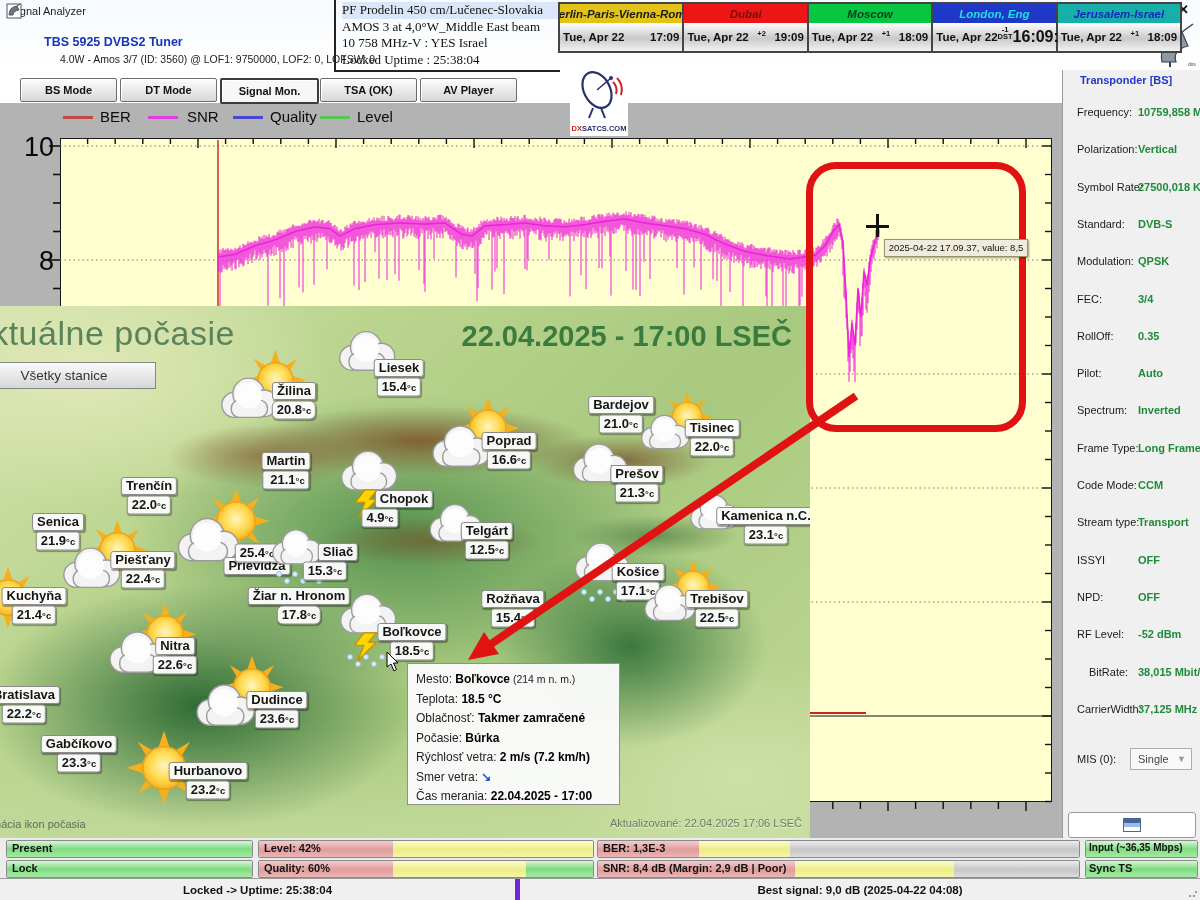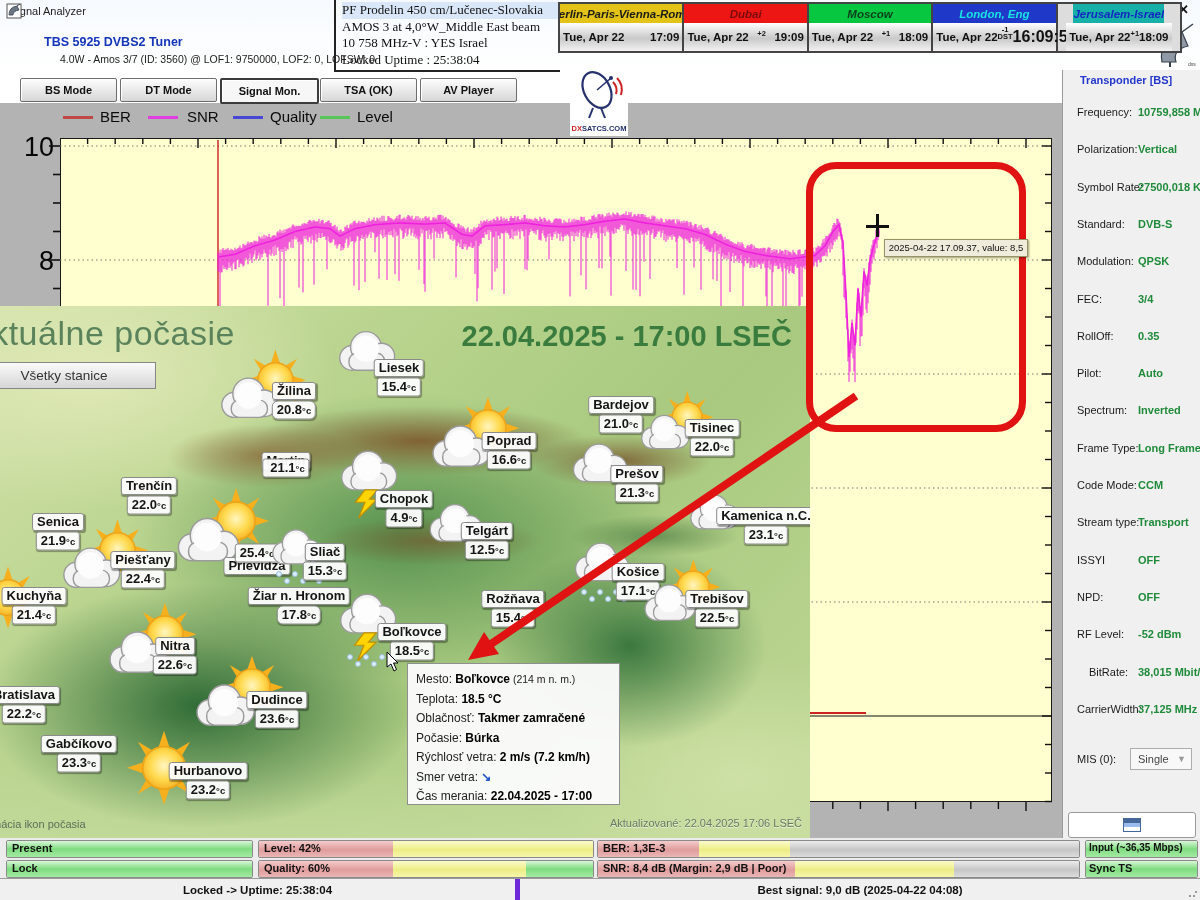--- a/index.html
+++ b/index.html
@@ -13,21 +13,21 @@
   #tuner-sub{left:60px;top:53px;font-size:10.5px;color:#222;}
   #info-vline{left:334px;top:0;width:1.5px;height:71px;background:#222;}
   #info-hline{left:334px;top:70px;width:226px;height:1.5px;background:#222;}
   #info-block{left:342px;top:2px;width:218px;font-family:"Liberation Serif",serif;
               font-size:13px;line-height:16.5px;white-space:nowrap;color:#101010;}
   #info-block .iline:first-child{background:#d9e7f8;}
   #close-x{left:1178px;top:2px;font-size:13px;font-weight:bold;color:#111;cursor:default;}
   
   #clocks{left:558px;top:2px;width:620px;height:47px;display:flex;border:2px solid #444;background:#ddd;z-index:6;}
   .clock-col{flex:1;display:flex;flex-direction:column;border-right:2px solid #444;min-width:0;}
-  .clock-col:last-child{border-right:none;align-items:center;}
+  .clock-col:last-child{border-right:none;}
   .clock-head{height:19px;display:flex;align-items:center;justify-content:center;
               font-size:11.5px;font-weight:bold;font-style:italic;white-space:nowrap;overflow:hidden;}
   .clock-body{flex:1;display:flex;align-items:center;padding:0 3px;
               background:linear-gradient(#ffffff,#c9c9c9 55%,#f2f2f2);
               font-size:11.5px;font-weight:bold;color:#111;white-space:nowrap;}
   .clock-date{flex:0 0 auto;}
   .clock-off{flex:1;text-align:center;font-size:7.5px;line-height:7px;position:relative;top:-4px;}
   .clock-time{flex:0 0 auto;font-size:11.5px;}
   
   #chart-panel{left:0;top:103px;width:1062px;height:735px;background:#b3b3b3;z-index:1;}
@@ -422,33 +422,33 @@
         <use href="#sym-suncloud" width="81.6" height="71.4"></use>
       </svg>
       <div class="city-box" style="left: 712px; top: 122px;">Tisinec</div>
       <div class="city-box" style="left: 712px; top: 141px;">22.0<span class="deg">°c</span></div>
       <svg width="98.39999999999999" height="86.10000000000001" style="position: absolute; left: 424.8px; top: 87px;">
         <use href="#sym-suncloud" width="98.39999999999999" height="86.10000000000001"></use>
       </svg>
       <div class="city-box" style="left: 509px; top: 135px;">Poprad</div>
       <div class="city-box" style="left: 509px; top: 154px;">16.6<span class="deg">°c</span></div>
       <div class="city-box" style="left: 286px; top: 155px;">Martin</div>
-      <div class="city-box" style="left: 286px; top: 162px; padding-left: 7px;">21.1<span class="deg">°c</span></div>
+      <div class="city-box" style="left: 286px; top: 174px; padding-left: 7px;">21.1<span class="deg">°c</span></div>
       <svg width="66" height="69.3" style="position: absolute; left: 566px; top: 123px;">
         <use href="#sym-cloud" width="66" height="69.3"></use>
       </svg>
       <div class="city-box" style="left: 637px; top: 168px;">Prešov</div>
       <div class="city-box" style="left: 637px; top: 187px;">21.3<span class="deg">°c</span></div>
       <div class="city-box" style="left: 149px; top: 180px;">Trenčín</div>
       <div class="city-box" style="left: 149px; top: 199px;">22.0<span class="deg">°c</span></div>
       <svg width="68" height="71.4" style="position: absolute; left: 334px; top: 142px;">
         <use href="#sym-storm" width="68" height="71.4"></use>
       </svg>
       <div class="city-box" style="left: 404px; top: 193px;">Chopok</div>
-      <div class="city-box" style="left: 404px; top: 212px;">4.9<span class="deg">°c</span></div>
+      <div class="city-box" style="left: 380px; top: 212px;">4.9<span class="deg">°c</span></div>
       <svg width="60" height="63" style="position: absolute; left: 684px; top: 175px;">
         <use href="#sym-cloud" width="60" height="63"></use>
       </svg>
       <div class="city-box" style="left: 766px; top: 210px;">Kamenica n.C.</div>
       <div class="city-box" style="left: 766px; top: 229px;">23.1<span class="deg">°c</span></div>
       <div class="city-box" style="left: 58px; top: 216px;">Senica</div>
       <div class="city-box" style="left: 58px; top: 235px;">21.9<span class="deg">°c</span></div>
       <svg width="103.2" height="90.3" style="position: absolute; left: 170.4px; top: 178px;">
         <use href="#sym-suncloud" width="103.2" height="90.3"></use>
       </svg>
@@ -461,21 +461,21 @@
       <div class="city-box" style="left: 487px; top: 244px;">12.5<span class="deg">°c</span></div>
       <svg width="60" height="63" style="position: absolute; left: 266px; top: 210px;">
         <use href="#sym-cloud" width="60" height="63"></use>
       </svg>
       <div style="position: absolute; width: 4px; height: 4px; border-radius: 50%; background: rgb(220, 238, 252); border: 1px solid rgb(156, 192, 220); left: 276px; top: 265.2px;"></div>
       <div style="position: absolute; width: 4px; height: 4px; border-radius: 50%; background: rgb(220, 238, 252); border: 1px solid rgb(156, 192, 220); left: 284px; top: 272.2px;"></div>
       <div style="position: absolute; width: 4px; height: 4px; border-radius: 50%; background: rgb(220, 238, 252); border: 1px solid rgb(156, 192, 220); left: 292px; top: 265.2px;"></div>
       <div style="position: absolute; width: 4px; height: 4px; border-radius: 50%; background: rgb(220, 238, 252); border: 1px solid rgb(156, 192, 220); left: 300px; top: 272.2px;"></div>
       <div style="position: absolute; width: 4px; height: 4px; border-radius: 50%; background: rgb(220, 238, 252); border: 1px solid rgb(156, 192, 220); left: 308px; top: 265.2px;"></div>
       <div style="position: absolute; width: 4px; height: 4px; border-radius: 50%; background: rgb(220, 238, 252); border: 1px solid rgb(156, 192, 220); left: 316px; top: 272.2px;"></div>
-      <div class="city-box" style="left: 325px; top: 246px; text-align: right;">Sliač</div>
+      <div class="city-box" style="left: 338px; top: 246px; text-align: right;">Sliač</div>
       <div class="city-box" style="left: 325px; top: 265px;">15.3<span class="deg">°c</span></div>
       <svg width="96" height="84" style="position: absolute; left: 56px; top: 210px;">
         <use href="#sym-suncloud" width="96" height="84"></use>
       </svg>
       <div class="city-box" style="left: 143px; top: 254px;">Piešťany</div>
       <div class="city-box" style="left: 143px; top: 273px;">22.4<span class="deg">°c</span></div>
       <svg width="66" height="69.3" style="position: absolute; left: 568px; top: 222px;">
         <use href="#sym-cloud" width="66" height="69.3"></use>
       </svg>
       <div style="position: absolute; width: 4px; height: 4px; border-radius: 50%; background: rgb(220, 238, 252); border: 1px solid rgb(156, 192, 220); left: 581px; top: 282.72px;"></div>

